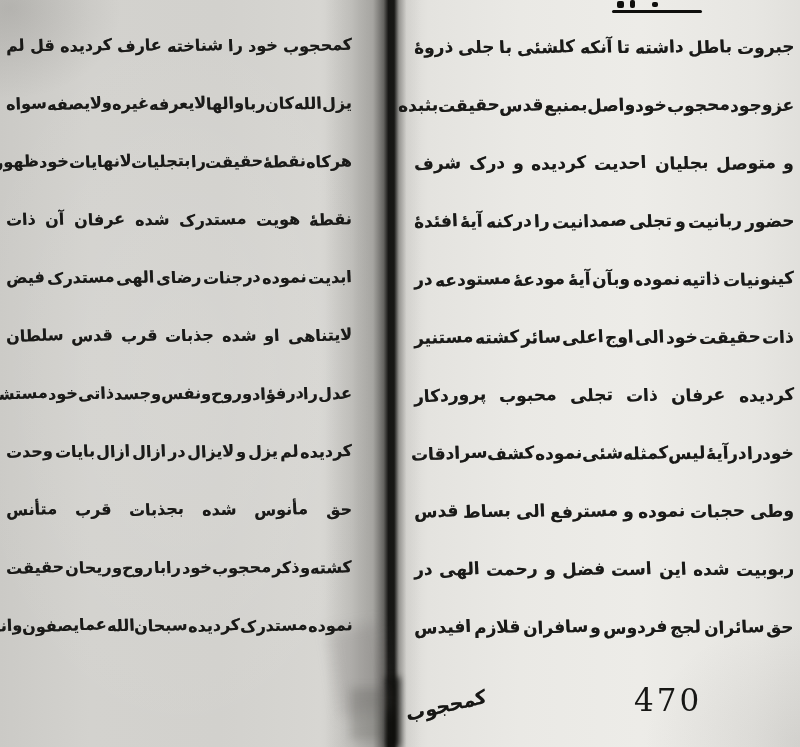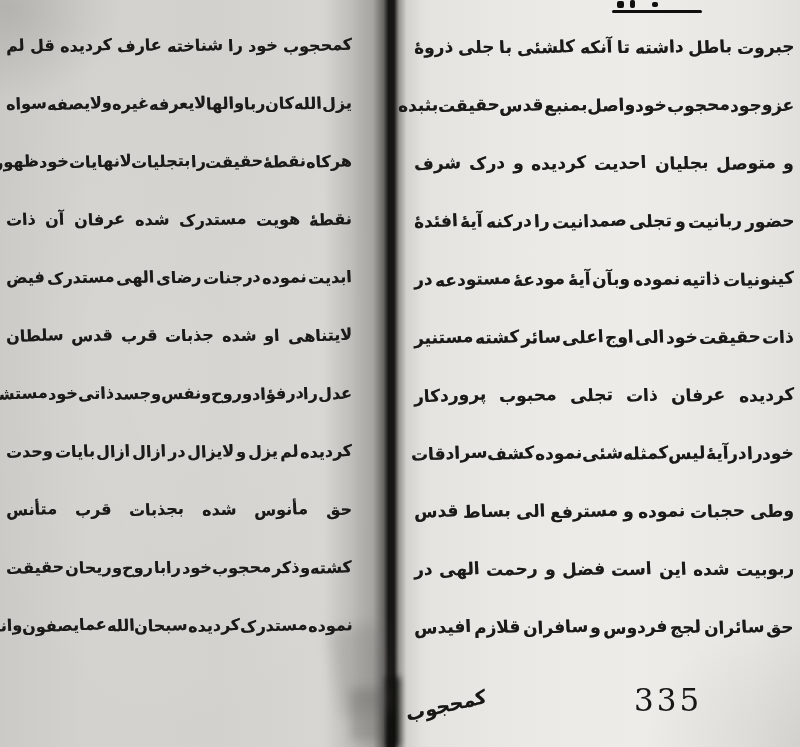--- a/index.html
+++ b/index.html
@@ -309,16 +309,16 @@
         <span>سائران</span>
         <span>لجج</span>
         <span>فردوس</span>
         <span>و</span>
         <span>سافران</span>
         <span>قلازم</span>
         <span>افیدس</span>
       </div>
   </div>
 
-  <div class="page-number">335</div>
+  <div class="page-number">470</div>
   <div class="catchword">کمحجوب</div>
 
 </div>
 
 </body></html>

